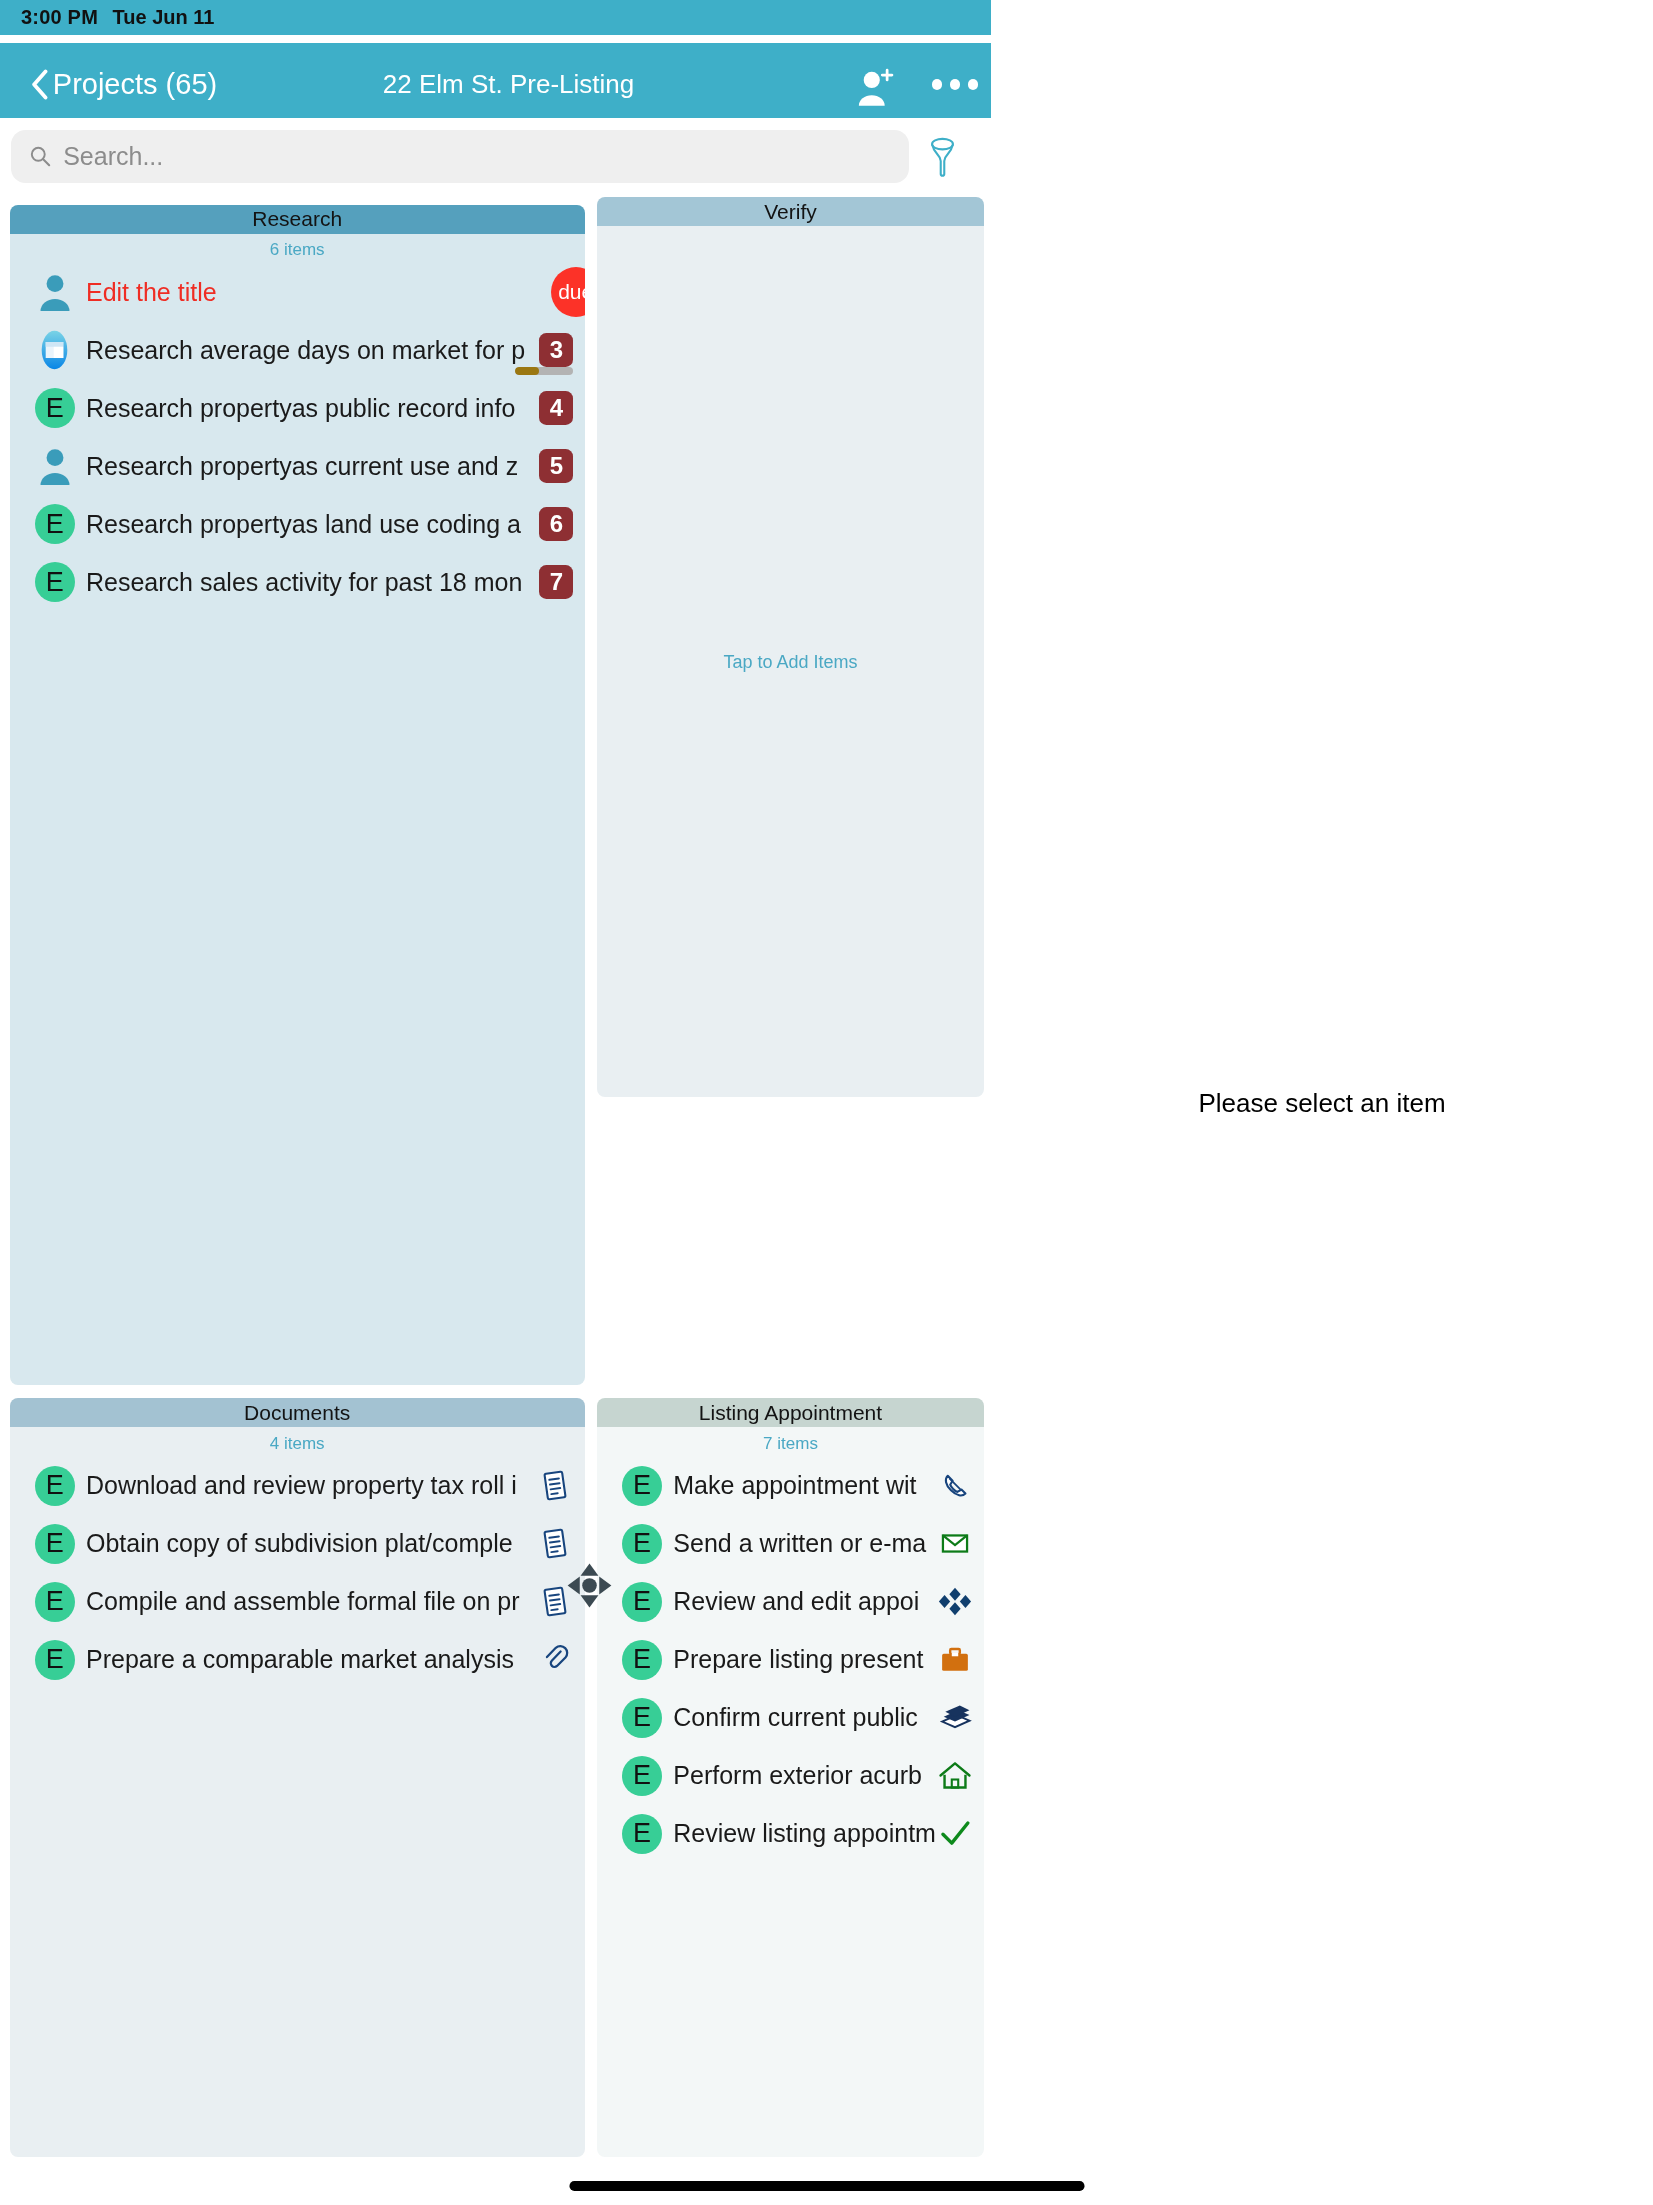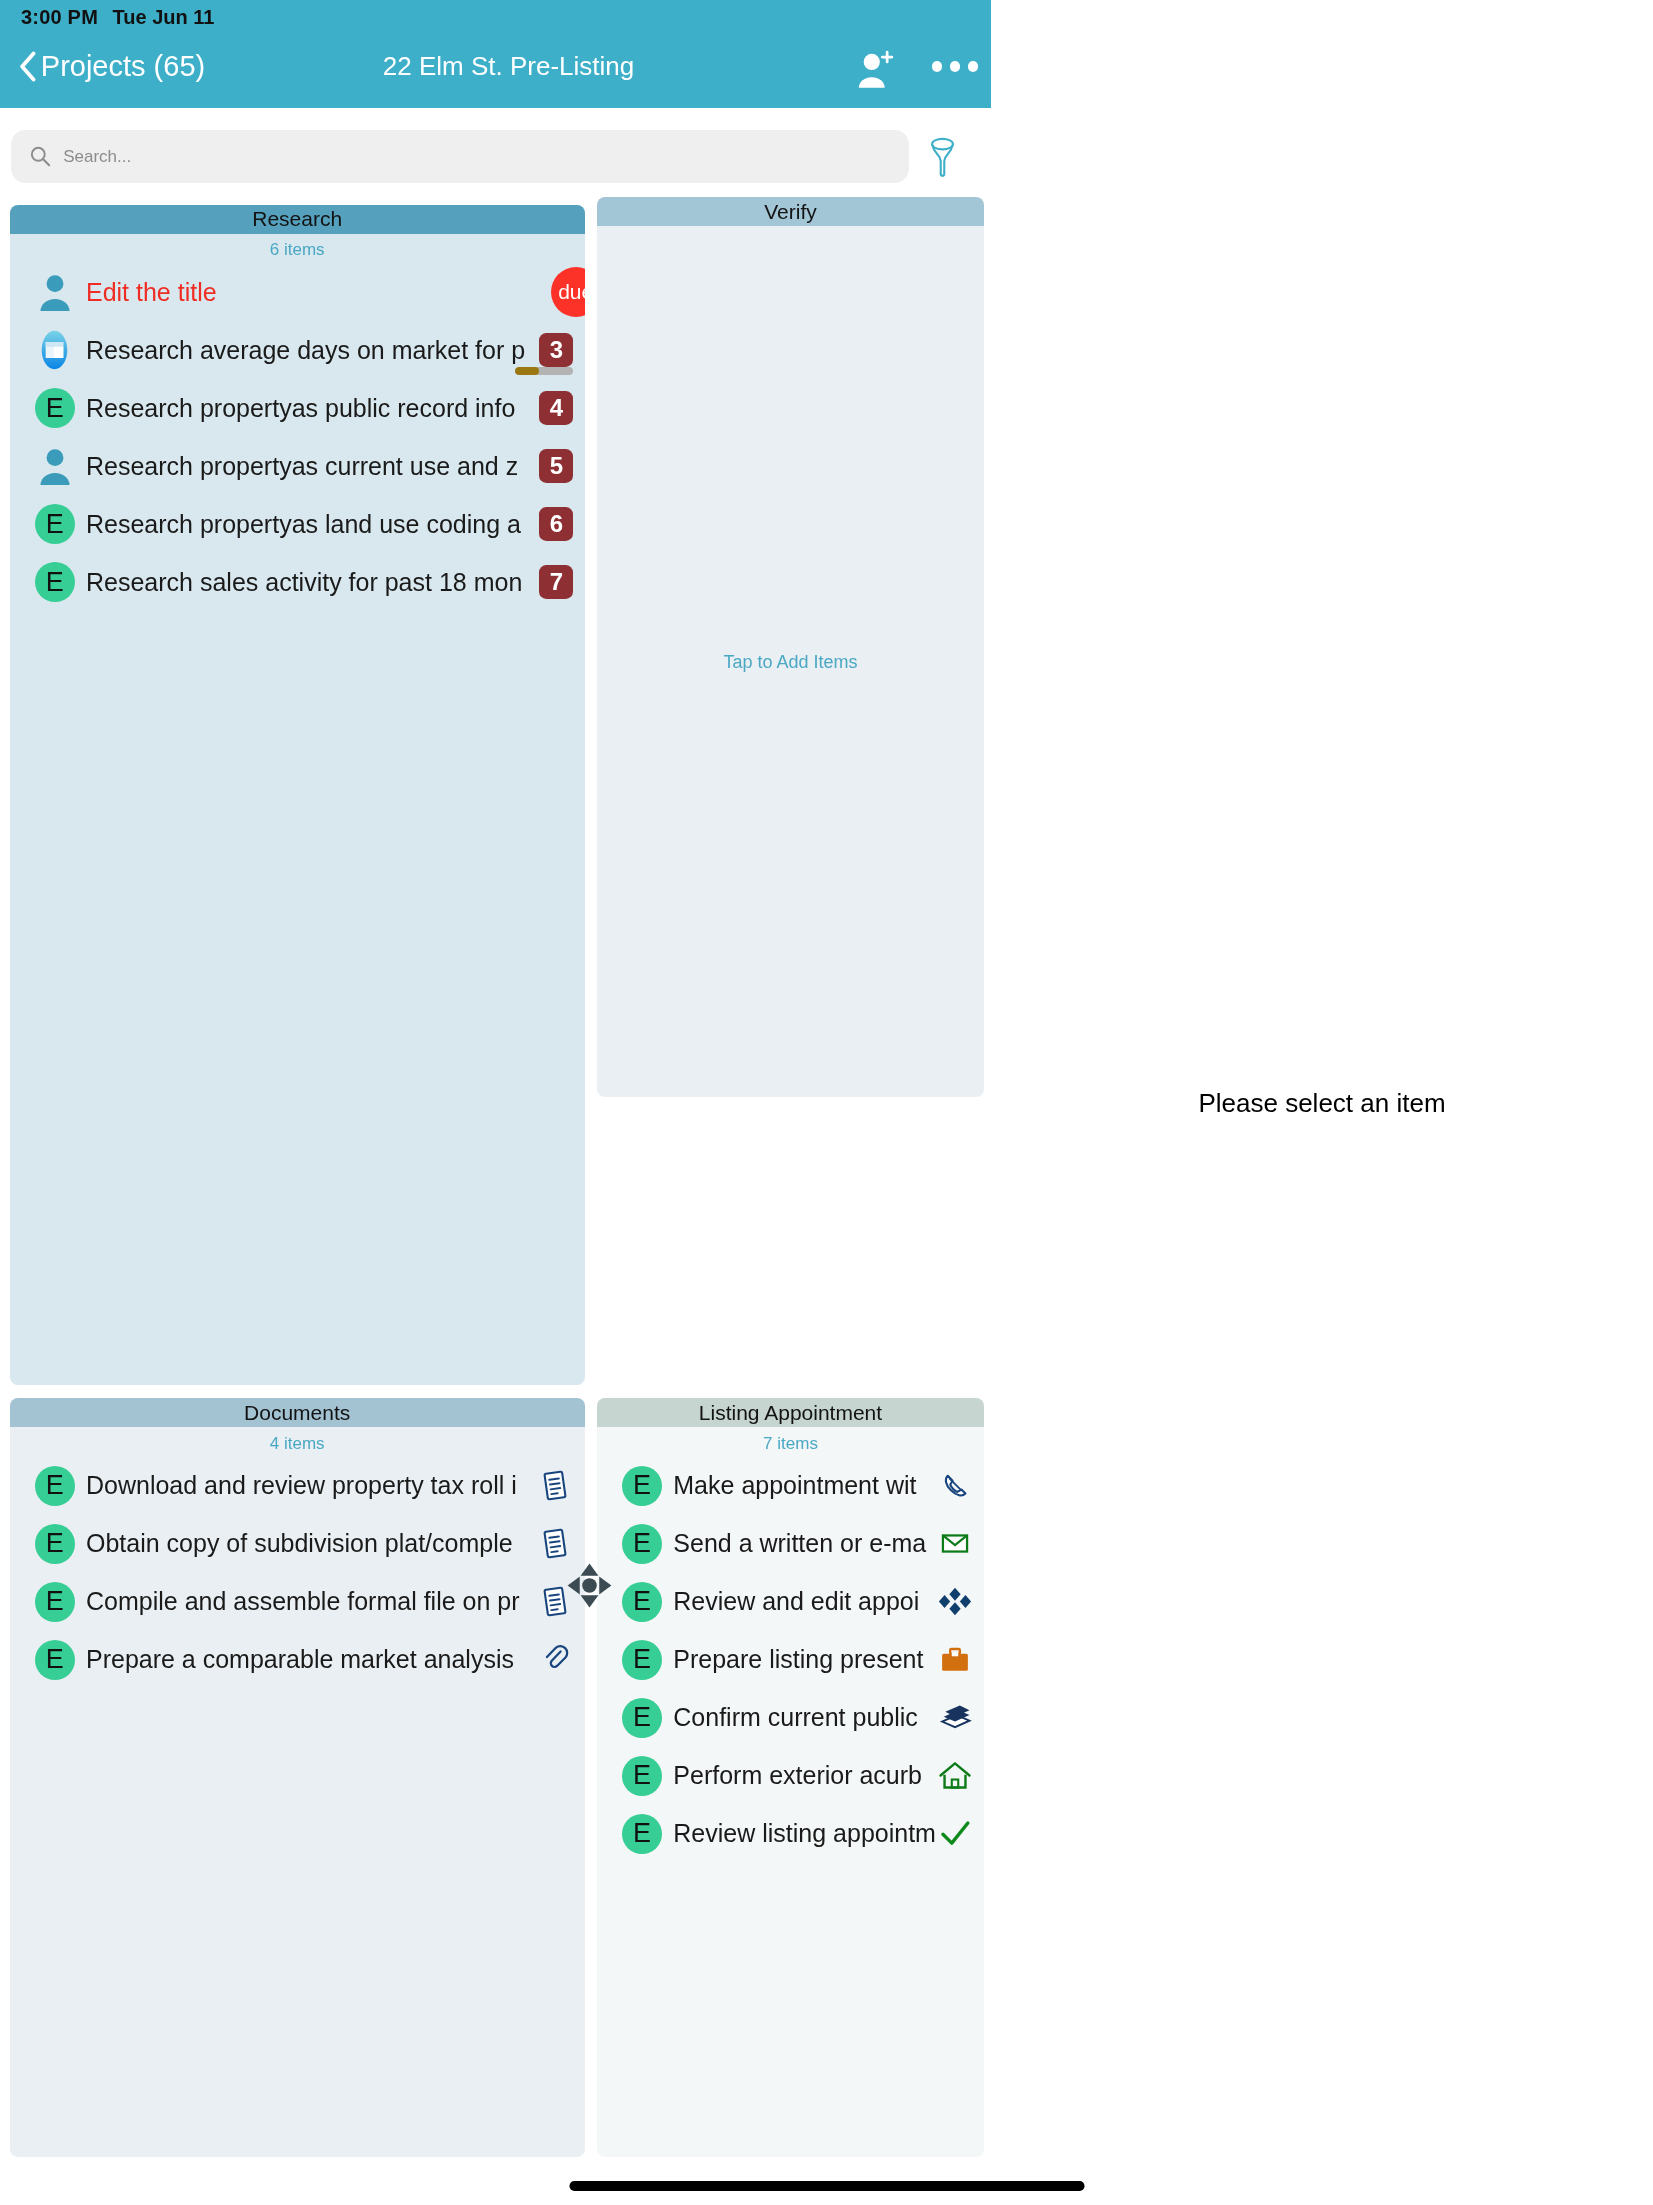--- a/index.html
+++ b/index.html
@@ -35,24 +35,24 @@
     position: relative; padding: 1.6px;
   }
   .battery::after {
     content:""; position:absolute; right:-5.7px; top:5.7px;
     width:3.2px; height:6.5px; background:#111; border-radius:0 1.6px 1.6px 0;
   }
   .battery i { display:block; width:100%; height:100%; background:#111; border-radius:1.6px; }
 
   
   #nav-bar {
-    position: absolute; left: 0; top: 25px;
+    position: absolute; left: 0; top: 43px;
     width: 1017px; height: 83px;
     background: #3eafc8;
-    display: flex; align-items: center;
+    display: flex; align-items: center; padding-left: 12px;
   }
   #back-button {
     display:flex; align-items:center; gap:4.8px;
     margin-left: 18px; color:#fff; font-size: 29px;
   }
   .chev-left { width: 18px; height: 31px; display:block; }
   #nav-title {
     position:absolute; left:0; right:0; text-align:center;
     color:#fff; font-size:26px; font-weight:normal;
     pointer-events:none;
@@ -80,21 +80,21 @@
     background:#ffffff; display:flex; align-items:center;
   }
   #search-field {
     margin-left:11.3px; width:898px; height:53px;
     background:#efefef; border-radius:14.5px;
     display:flex; align-items:center; padding-left:18px; gap:11.3px;
   }
   .search-glass { width:22.6px; height:22.6px; display:block; }
   #search-input {
     border:0; outline:0; background:transparent;
-    font-size:17px; color:#1d4ed8;
+    font-size:25px; color:#1d4ed8;
     font-family:"Liberation Sans", sans-serif; width:726px;
   }
   #search-input::placeholder { color:#8c8c8c; }
   #filter-button { margin-left:14.5px; width:37px; height:42px; }
 
   
   #board { position:absolute; left:0; top:195px; width:991px; height:1971px; background:#fff; }
 
   .column { position:absolute; border-radius:8px; overflow:hidden; }
   .col-header {

